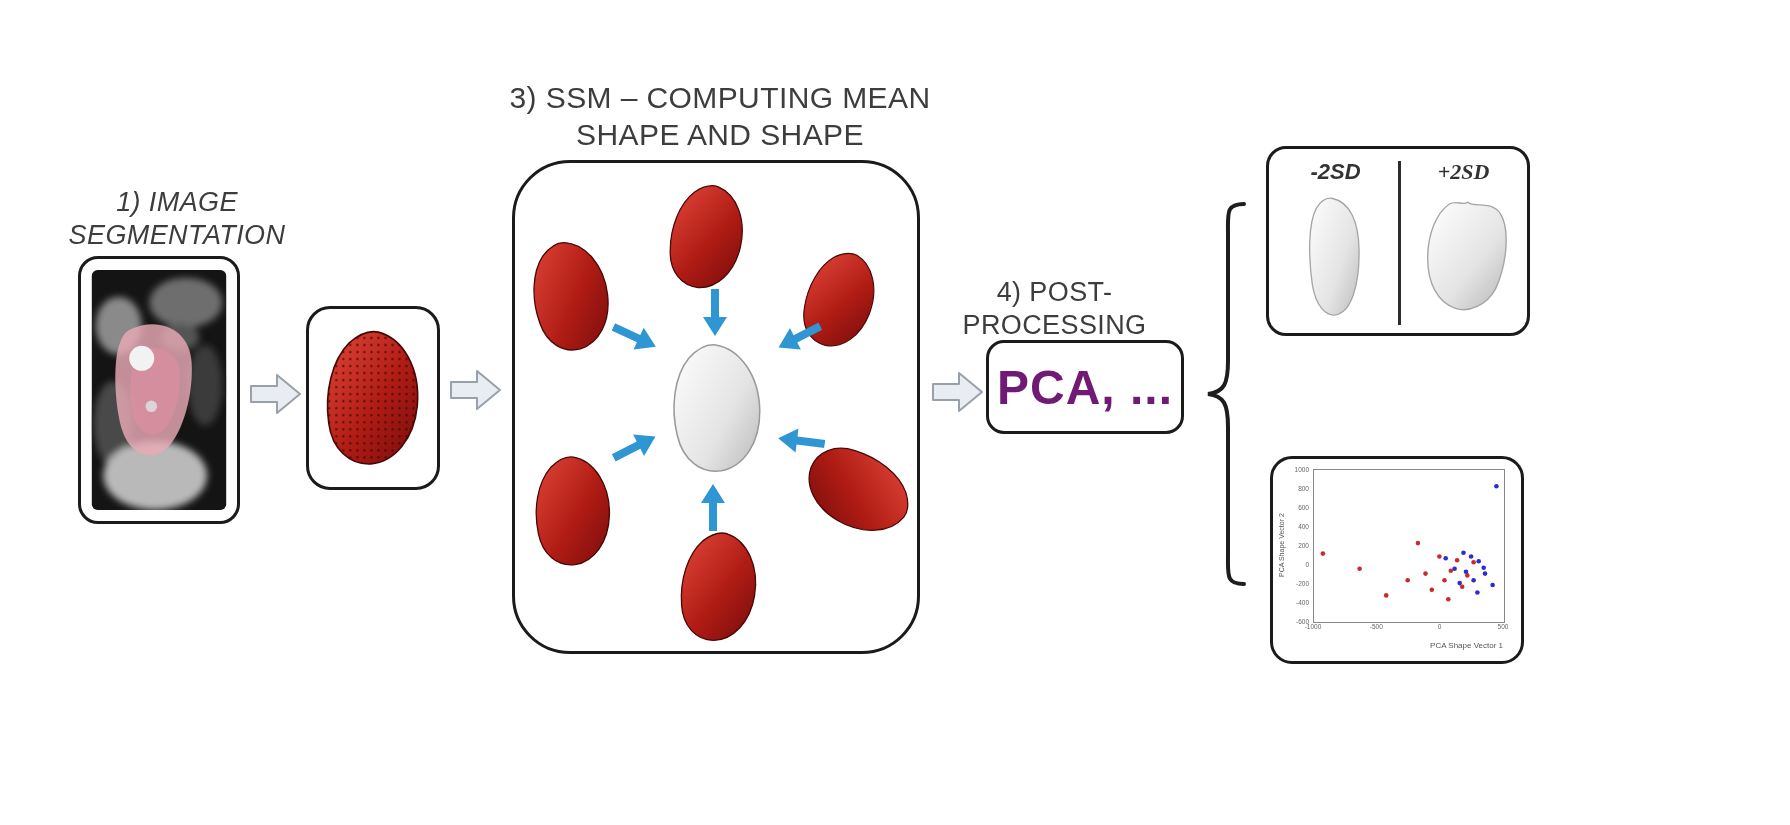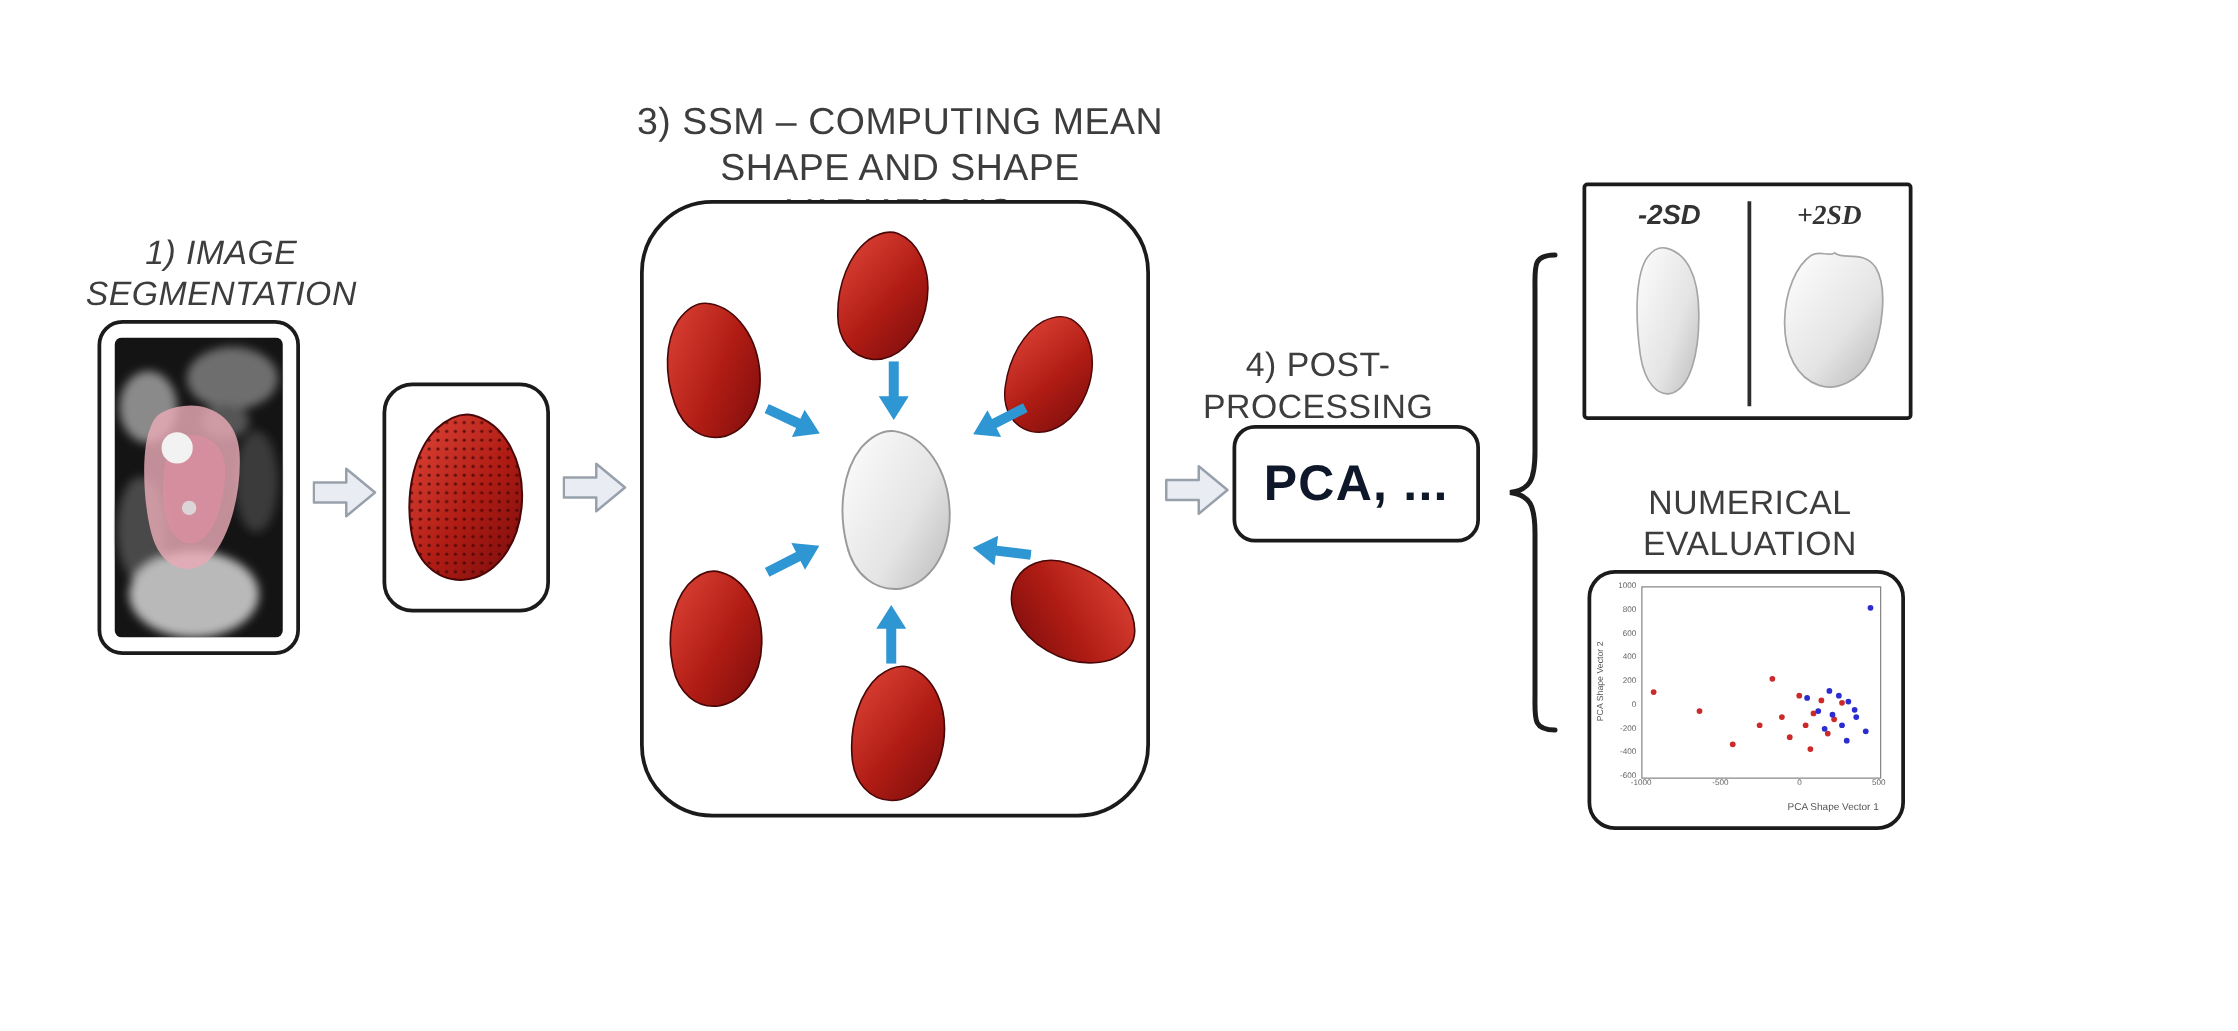--- a/index.html
+++ b/index.html
@@ -15,21 +15,21 @@
   .big-label{font-size:30px;}
   .roundbox{
     position:absolute;background:#fff;border:3px solid #1b1b1b;border-radius:24px;
     box-sizing:border-box;
   }
   .flow-arrow{position:absolute;width:52px;height:44px;}
   .blue-arrow{position:absolute;width:48px;height:26px;transform-origin:center;}
   .blob-svg{position:absolute;}
   .pca-text{
     position:absolute;inset:0;display:flex;align-items:center;justify-content:center;
-    font-size:40px;font-weight:bold;color:#0f172a;letter-spacing:1px;
+    font-size:48px;font-weight:bold;color:#701a75;letter-spacing:1px;
   }
   .sd-label{
     position:absolute;font-size:22px;font-weight:bold;font-style:italic;color:#333;
     width:105px;text-align:center;
   }
   .divider{position:absolute;background:#2c2c2c;}
   
   #scatter-svg{position:absolute;left:40px;top:10px;border:1px solid #888;background:#fff;}
   .axis-x-label{
     position:absolute;left:40px;top:182px;width:190px;text-align:right;
@@ -172,34 +172,32 @@
 
   <div class="roundbox" style="left:986px;top:340px;width:198px;height:94px;border-radius:18px;">
     <div class="pca-text">PCA, ...</div>
   </div>
 
   <svg class="abs" style="left:1198px;top:198px;" width="58" height="392" viewBox="0 0 58 392">
     <path d="M46,6 C28,6 30,15 30,35 L30,163 C30,186 26,194 10,196 C26,198 30,206 30,229 L30,357 C30,377 28,386 46,386" fill="none" stroke="#1d1d1d" stroke-width="4" stroke-linecap="round"></path>
   </svg>
 
 
-  <div class="roundbox" style="left:1266px;top:146px;width:264px;height:190px;border-radius:4px;">
+  <div class="roundbox" style="left:1266px;top:146px;width:264px;height:190px;border-radius:20px;">
     <div class="sd-label" style="left:14px;top:10px;">-2SD</div>
     <div class="sd-label" style="left:142px;top:10px;font-family:Liberation Serif, serif;">+2SD</div>
     <div class="divider" style="left:129px;top:12px;width:3px;height:164px;"></div>
     <svg class="blob-svg" style="left:32px;top:42px;width:66px;height:132px;transform:rotate(-4deg);" viewBox="0 0 70 130">
       <use href="#blobSlim" fill="url(#gGray)" stroke="#a5a5a5" stroke-width="1.4"></use>
     </svg>
     <svg class="blob-svg" style="left:152px;top:46px;width:88px;height:120px;transform:rotate(3deg);" viewBox="0 0 90 120">
       <use href="#blobWide" fill="url(#gGray)" stroke="#a5a5a5" stroke-width="1.4"></use>
     </svg>
   </div>
 
-  <div class="step-label" style="left:1282px;top:386px;width:236px;">NUMERICAL
-EVALUATION</div>
 
   <div class="roundbox" style="left:1270px;top:456px;width:254px;height:208px;border-radius:22px;">
     <div class="axis-y-label">PCA Shape Vector 2</div>
     <svg id="scatter-svg" width="190" height="152" viewBox="0 0 190 152">
         <circle cx="8.9" cy="83.6" r="2.3" fill="#cc2a2a"></circle>
         <circle cx="45.6" cy="98.8" r="2.3" fill="#cc2a2a"></circle>
         <circle cx="72.2" cy="125.4" r="2.3" fill="#cc2a2a"></circle>
         <circle cx="103.9" cy="73.1" r="2.3" fill="#cc2a2a"></circle>
         <circle cx="111.5" cy="103.6" r="2.3" fill="#cc2a2a"></circle>
         <circle cx="117.8" cy="119.7" r="2.3" fill="#cc2a2a"></circle>

